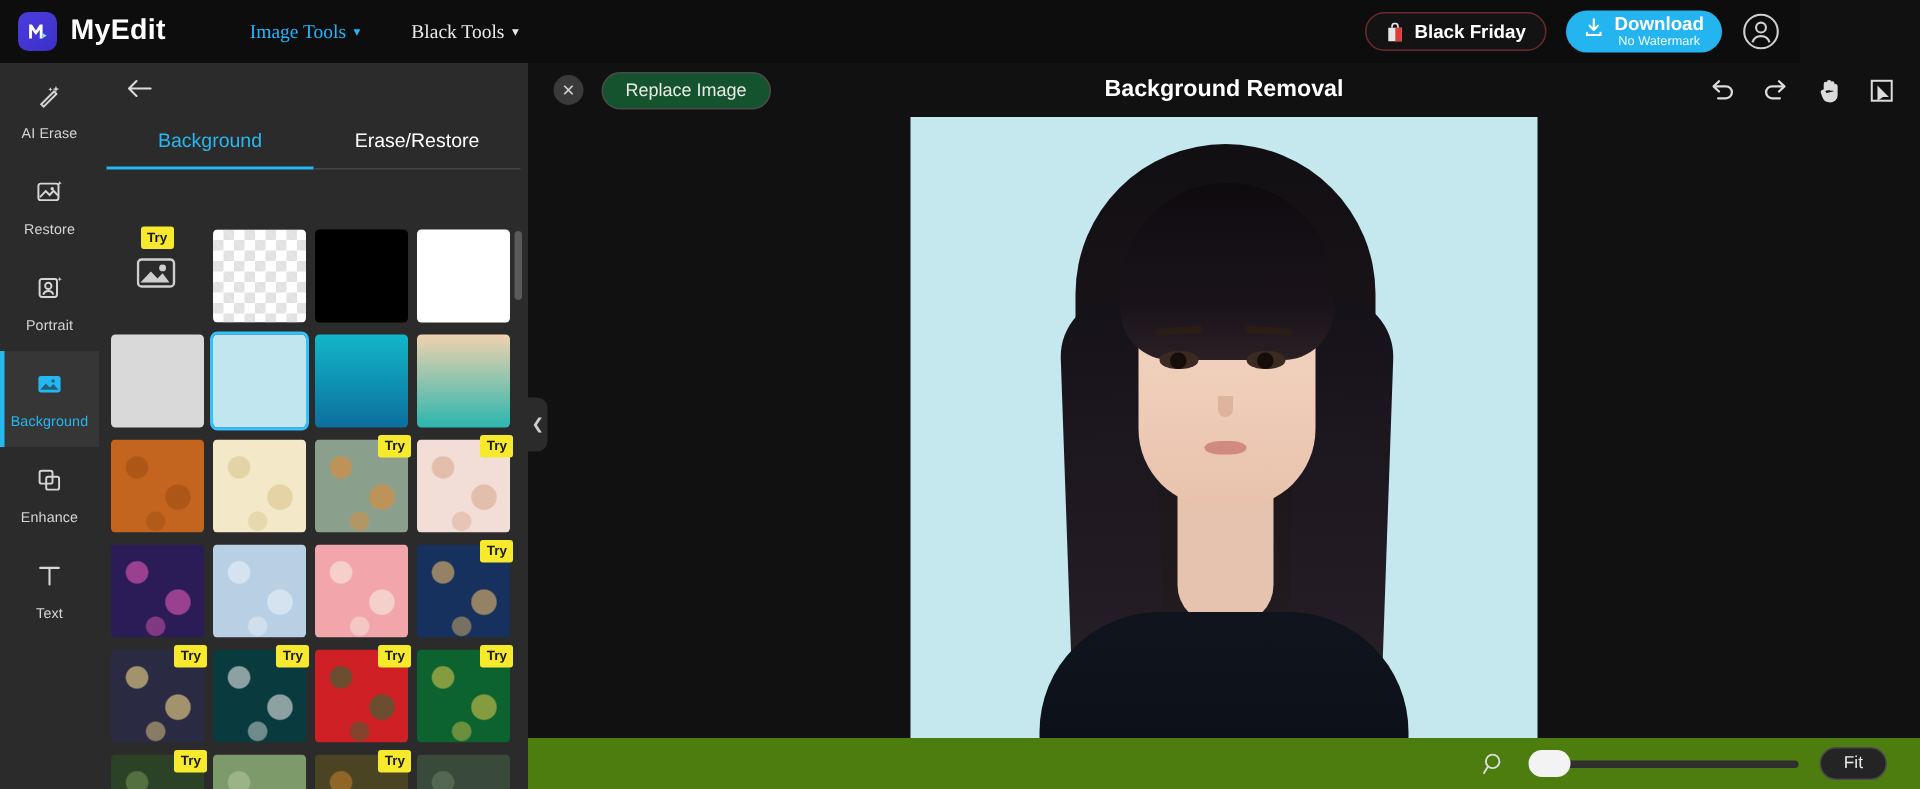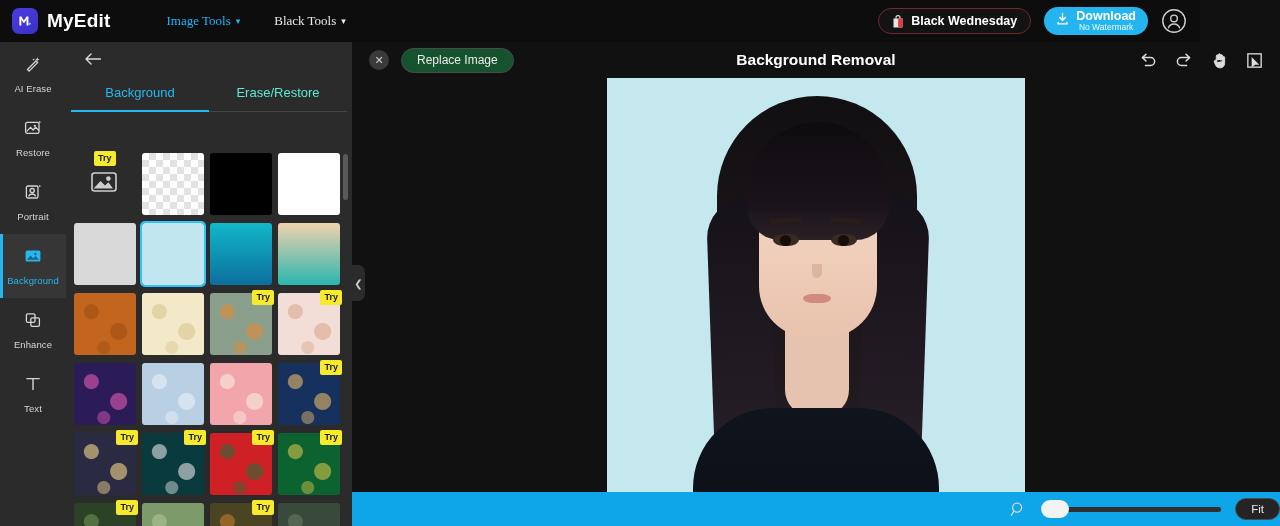--- a/index.html
+++ b/index.html
@@ -68,21 +68,21 @@
   }
 
   
   .panel {
     position: absolute; top: 42px; left: 66px; width: 286px; height: 484px;
     background: #2b2b2b;
   }
   .panel-back { padding: 9px 0 0 18px; cursor: pointer; }
   .tabs { display: flex; margin-top: 6px; padding: 0 5px; }
   .tab {
-    flex: 1; text-align: center; font-size: 13px; color: #5eead4;
+    flex: 1; text-align: center; font-size: 13px; color: #ffffff;
     padding: 8px 0 10px; cursor: pointer; border-bottom: 1px solid #454545;
   }
   .tab.active { color: #26b8f1; border-bottom: 2px solid #26b8f1; }
 
   .swatch-scroll {
     position: absolute; top: 103px; left: 0; width: 286px; height: 381px;
     overflow: hidden;
   }
   .swatch-grid {
     display: grid; grid-template-columns: repeat(4, 62px);
@@ -179,22 +179,22 @@
     background: rgba(200,150,125,.45); border-radius: 0 0 6px 6px; }
   .mouth { position:absolute; left:196px; top:216px; width:28px; height:9px;
     background:#d08a80; border-radius: 14px/6px; }
   .body { position:absolute; left:86px; top:330px; width:246px; height:90px;
     background: linear-gradient(180deg,#10141d 0%,#0c1017 100%);
     border-radius: 80px 80px 0 0; }
 
   
   .bottom-bar {
     position: absolute; bottom: 0; left: 352px; width: 928px; height: 34px;
-    background: #0ea5e9; display: flex; align-items: center; justify-content: flex-end;
-    padding-right: 0; gap: 14px;
+    background: #4d7c0f; display: flex; align-items: center; justify-content: flex-end;
+    padding-right: 22px; gap: 14px;
   }
   .zoom-slider { position: relative; width: 180px; height: 8px; }
   .zoom-track { position:absolute; top:2px; left:0; width:180px; height:5px;
     background:#2f2f2f; border-radius:3px; }
   .zoom-thumb { position:absolute; top:-5px; left:0px; width:28px; height:18px;
     background:#f3f3f3; border-radius:9px; cursor:pointer; }
   .fit-btn {
     height: 22px; padding: 0 15px; border-radius: 11px;
     border: 1px solid #4a4a4a; background: #242424; color: #e8e8e8;
     font-size: 11.5px; display:flex; align-items:center; cursor:pointer;
@@ -229,21 +229,21 @@
 
     <div class="header-right">
       <div class="bf-btn">
         <span class="bag-icon">
           <svg width="12" height="13" viewBox="0 0 12 13">
             <path d="M1.5 3.5h9v9h-9z" fill="#e6e6e6"></path>
             <path d="M6.2 3.5h4.3v9H6.2z" fill="#e03a3a"></path>
             <path d="M4 3.5V2.6a2 2 0 0 1 4 0v.9" fill="none" stroke="#e6e6e6" stroke-width="1.1"></path>
           </svg>
         </span>
-        <span>Black Wednesday</span>
+        <span>Black Friday</span>
       </div>
 
       <div class="dl-btn">
         <span class="dl-ic">
           <svg width="15" height="15" viewBox="0 0 16 16">
             <path d="M8 2v7M5 6.5 8 9.6l3-3.1" fill="none" stroke="#fff" stroke-width="1.5" stroke-linecap="round" stroke-linejoin="round"></path>
             <path d="M3.2 11.6v1.6h9.6v-1.6" fill="none" stroke="#fff" stroke-width="1.5" stroke-linecap="round"></path>
           </svg>
         </span>
         <span class="dl-main">Download</span>

